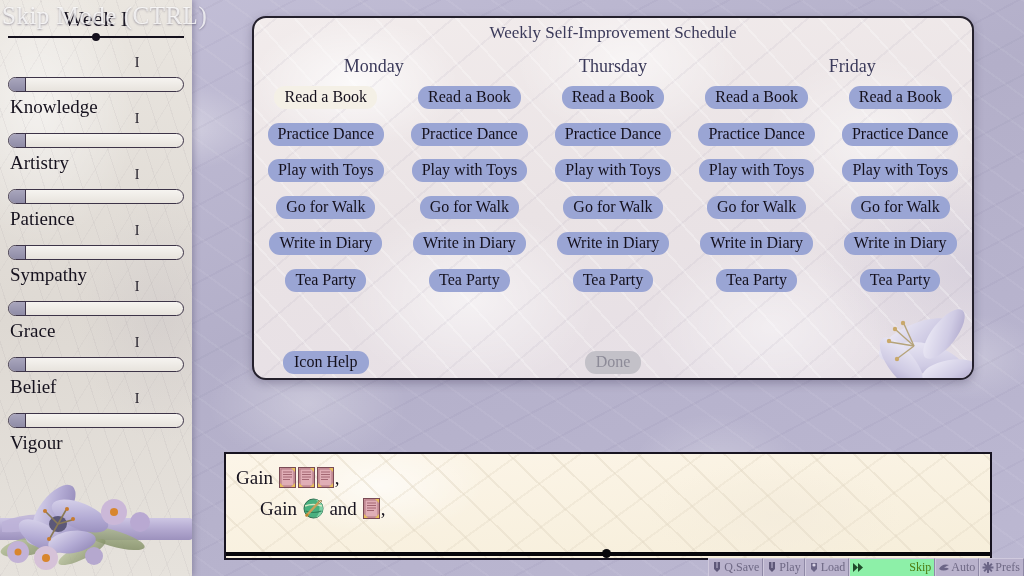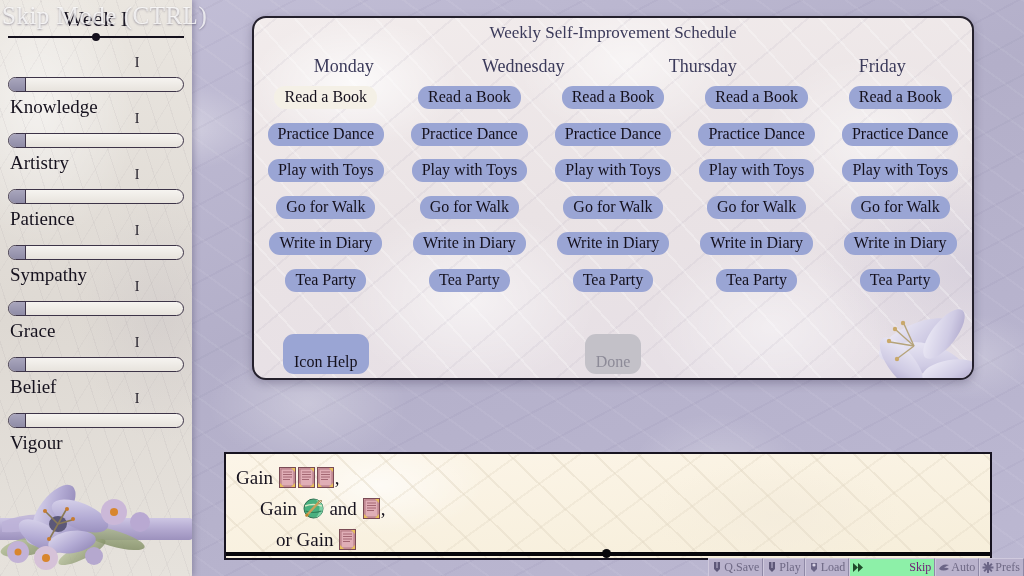--- a/index.html
+++ b/index.html
@@ -140,21 +140,21 @@
     white-space:nowrap; cursor:pointer;
   }
   .act-btn.hover { background:#f4f0e6; }
 
   #panel-footer {
     position:absolute; bottom:4px; left:0; width:100%;
     display:flex; z-index:3;
   }
   .footer-cell { flex:1 1 0; text-align:center; }
   .footer-btn {
-    display:inline-block; padding:18px 11px 2px;
+    display:inline-block; padding:1px 11px 2px;
     border-radius:11px; background:#9aa5d4;
     color:#14101c; font-size:16px; line-height:20px; cursor:pointer;
   }
   .footer-btn.disabled {
     background:#c3c1c8; color:#8d8b98; cursor:default;
   }
 
   
   #textbox {
     position:absolute; left:224px; top:452px; width:768px; height:108px;
@@ -205,21 +205,21 @@
     display:flex; align-items:center;
   }
   .qm-btn {
     display:flex; align-items:center; gap:1px;
     padding:0 3px 0 2px;
     background:#b9b2cc;
     border-left:1px solid #cfc9dd; border-right:1px solid #8f89a6;
     border-top:1px solid #cfc9dd;
     color:#6e6884; font-size:12px; line-height:17px; cursor:pointer;
   }
-  .qm-btn.active { background:#8df0a8; color:#701a75;gap:45px; }
+  .qm-btn.active { background:#8df0a8; color:#4d7c0f;gap:45px; }
   .qm-ico { width:12px; height:13px; display:block; }
 </style>
 </head>
 <body>
 
 <div id="screen">
 
   <div id="wallpaper"></div>
 
   <div id="sidebar">
@@ -346,21 +346,20 @@
           <circle cx="52" cy="98" r="4" fill="#d8862e"></circle>
         <circle cx="100" cy="96" r="9" fill="#b5a8cf"></circle>
       </g>
     </svg>
   </div>
 
   <div id="schedule-panel">
     <div id="panel-title">Weekly Self-Improvement Schedule</div>
     <div id="day-headers">
         <div class="day-col-head">Monday</div>
-        <div class="day-col-head">Wednesday</div>
         <div class="day-col-head">Thursday</div>
         <div class="day-col-head">Friday</div>
       </div>
     <div id="grid">
         <div class="day-col">
           <div class="act-btn hover">Read a Book</div>
           <div class="act-btn">Practice Dance</div>
           <div class="act-btn">Play with Toys</div>
           <div class="act-btn">Go for Walk</div>
           <div class="act-btn">Write in Diary</div>
@@ -488,33 +487,20 @@
     <path d="M12 1 L16 1 L16 5 Z" fill="#e8c05c"></path>
     <path d="M1 16 L1 20 L5 20 Z" fill="#e8c05c"></path>
     <path d="M12 20 L16 20 L16 16 Z" fill="#e8c05c"></path>
     <g stroke="#9c5f6b" stroke-width="0.9">
       <path d="M4 5 H13"></path>
               <path d="M4 7.5 H13"></path>
               <path d="M4 10 H13"></path>
               <path d="M4 12.5 H11"></path>
     </g>
   </svg><span>,</span></div>
-        <div class="dline i2"><span>or&nbsp;Gain&nbsp;</span><svg class="ico" width="17" height="21" viewBox="0 0 17 21">
-    <rect x="0.5" y="0.5" width="16" height="20" fill="#d6a0a8" stroke="#7a4b55"></rect>
-    <rect x="2" y="2" width="13" height="17" fill="#e0aeb6" stroke="#a86b76" stroke-width="0.8"></rect>
-    <path d="M12 1 L16 1 L16 5 Z" fill="#e8c05c"></path>
-    <path d="M1 16 L1 20 L5 20 Z" fill="#e8c05c"></path>
-    <path d="M12 20 L16 20 L16 16 Z" fill="#e8c05c"></path>
-    <g stroke="#9c5f6b" stroke-width="0.9">
-      <path d="M4 5 H13"></path>
-              <path d="M4 7.5 H13"></path>
-              <path d="M4 10 H13"></path>
-              <path d="M4 12.5 H11"></path>
-    </g>
-  </svg></div>
       </div>
     <div id="textbox-bottombar">
       <div class="bar"></div>
         <div class="knob"></div>
     </div>
   </div>
 
   <div id="skip-mode">Skip Mode (CTRL)</div>
 
   <div id="quick-menu">

